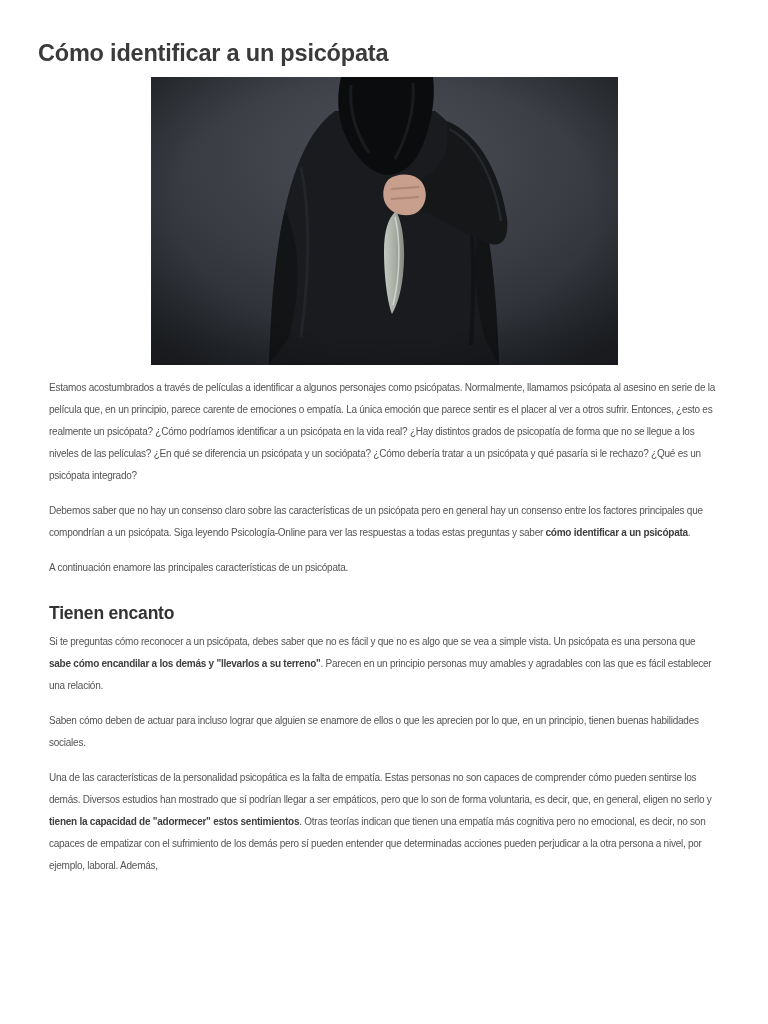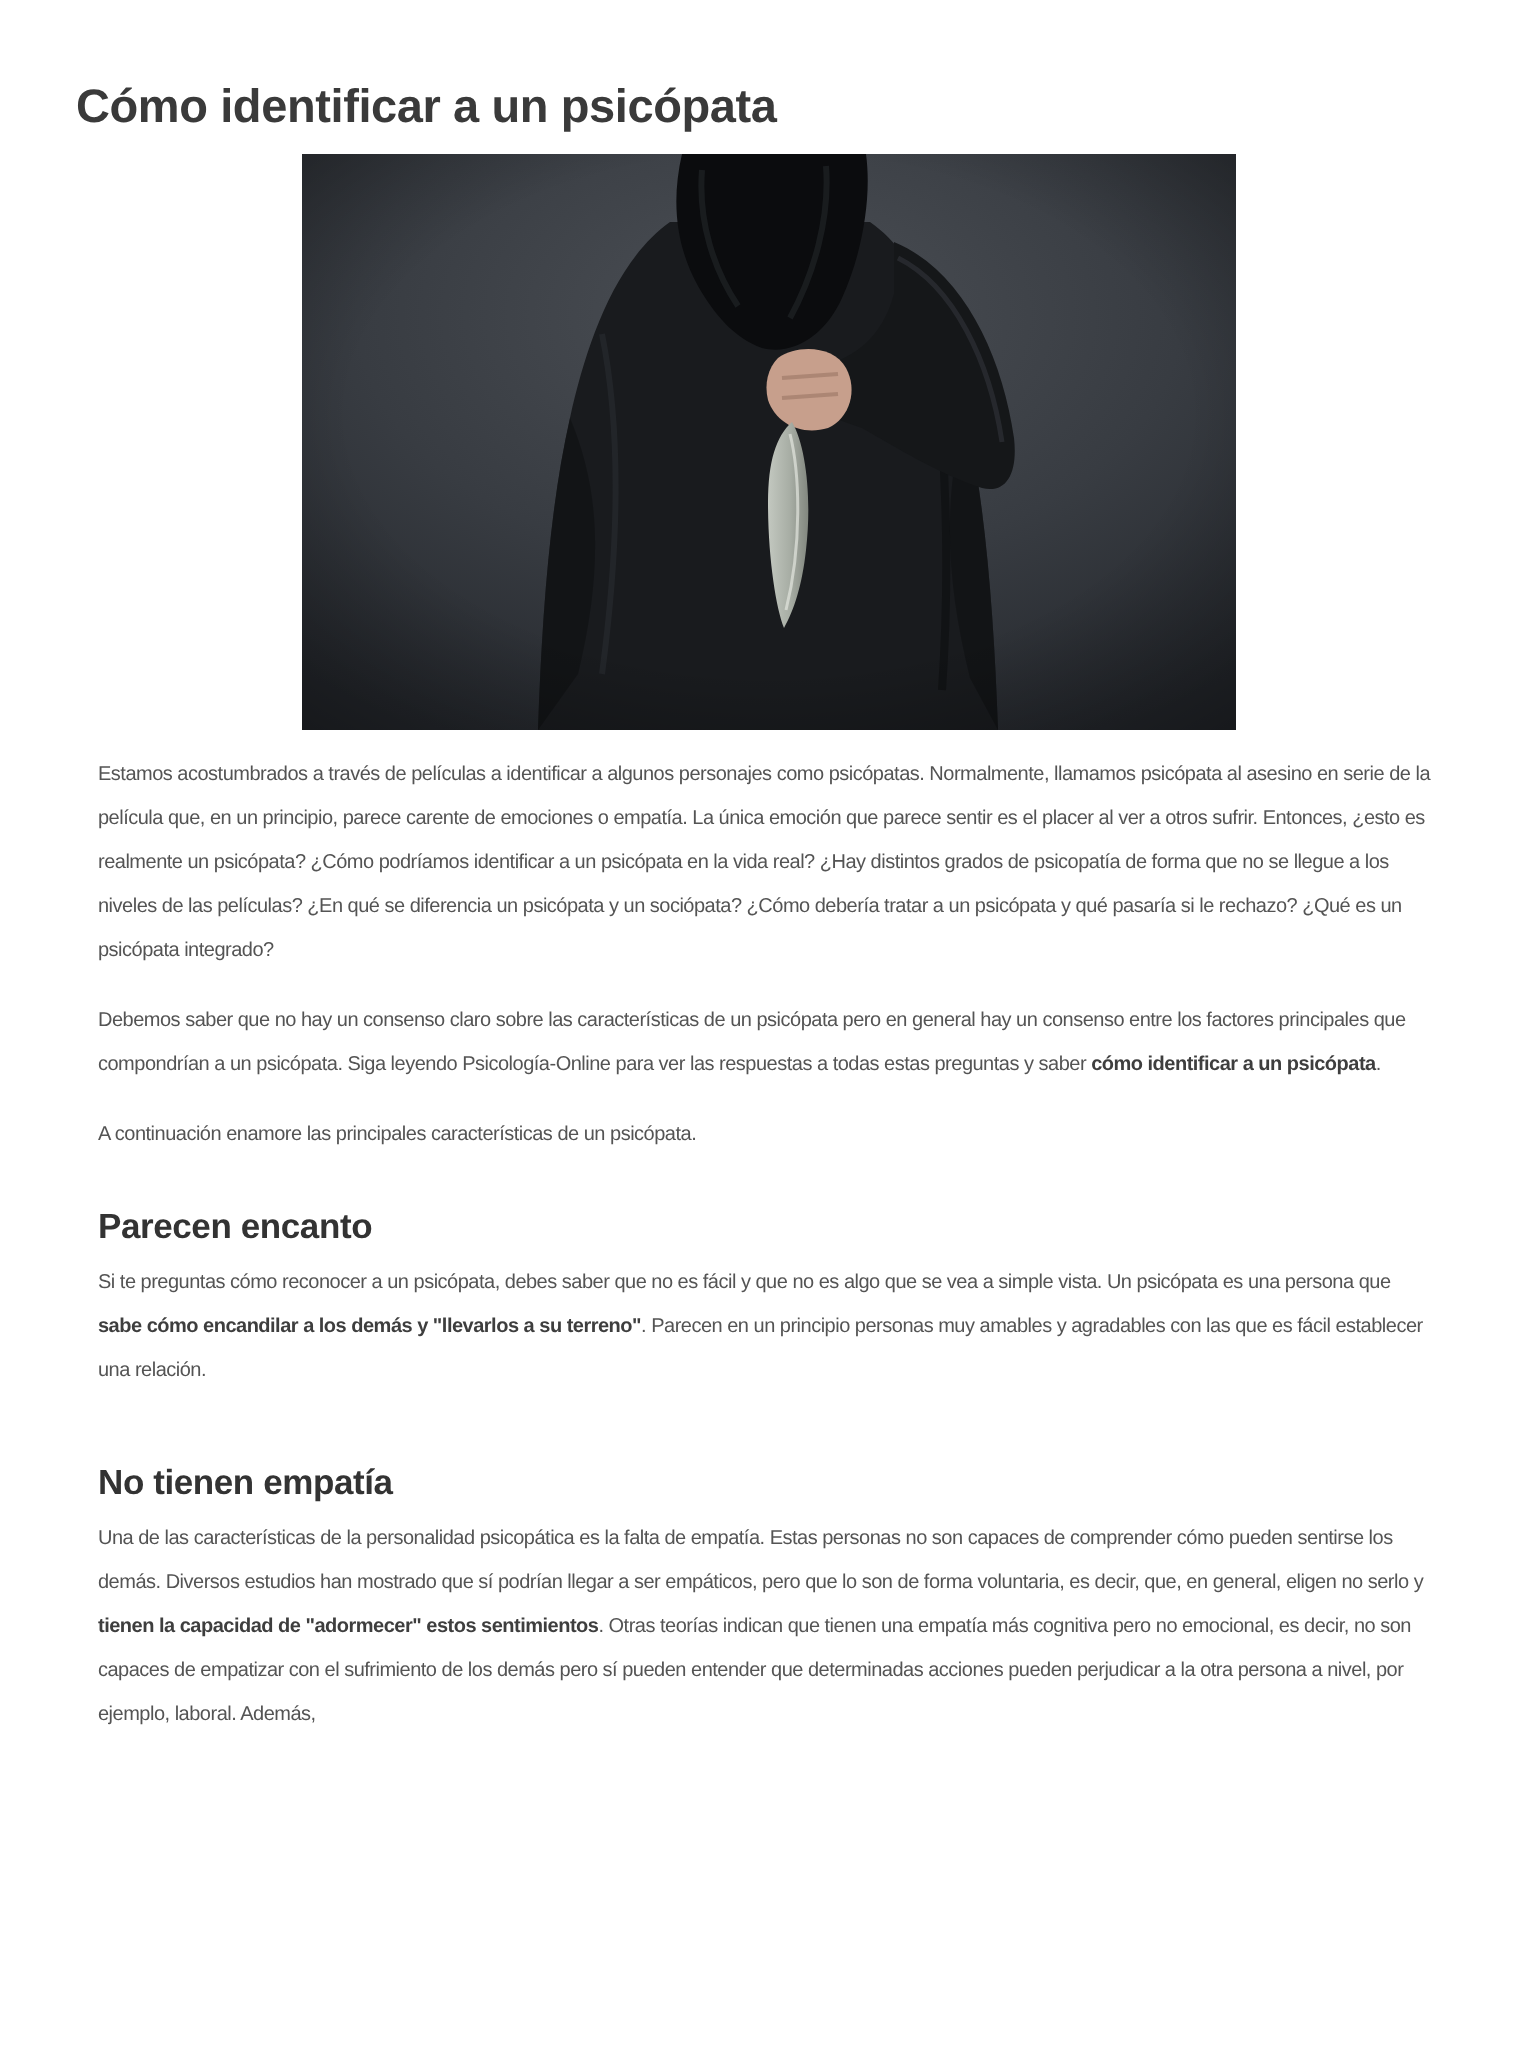--- a/index.html
+++ b/index.html
@@ -127,19 +127,19 @@
       <path d="M 244,140 C 249,160 250,196 242,228" stroke="#e2e6de" stroke-width="1.5" fill="none" opacity="0.7"></path>
 
       <rect x="0" y="0" width="467" height="288" fill="url(#vignette)"></rect>
     </svg>
   </figure>
 
   <div class="article-body">
       <p><span class="seg">Estamos acostumbrados a través de películas a identificar a algunos personajes como psicópatas. Normalmente, llamamos psicópata al asesino en serie de la película que, en un principio, parece carente de emociones o empatía. La única emoción que parece sentir es el placer al ver a otros sufrir. Entonces, ¿esto es realmente un psicópata? ¿Cómo podríamos identificar a un psicópata en la vida real? ¿Hay distintos grados de psicopatía de forma que no se llegue a los niveles de las películas? ¿En qué se diferencia un psicópata y un sociópata? ¿Cómo debería tratar a un psicópata y qué pasaría si le rechazo? ¿Qué es un psicópata integrado?</span></p>
       <p><span class="seg">Debemos saber que no hay un consenso claro sobre las características de un psicópata pero en general hay un consenso entre los factores principales que compondrían a un psicópata. Siga leyendo Psicología-Online para ver las respuestas a todas estas preguntas y saber </span><span class="seg-b">cómo identificar a un psicópata</span><span class="seg">.</span></p>
       <p><span class="seg">A continuación enamore las principales características de un psicópata.</span></p>
-      <h2><span class="seg-b">Parecen encanto</span></h2>
+      <h2><span class="seg-b">Tienen encanto</span></h2>
       <p><span class="seg">Si te preguntas cómo reconocer a un psicópata, debes saber que no es fácil y que no es algo que se vea a simple vista. Un psicópata es una persona que </span><span class="seg-b">sabe cómo encandilar a los demás y "llevarlos a su terreno"</span><span class="seg">. Parecen en un principio personas muy amables y agradables con las que es fácil establecer una relación.</span></p>
-      <h2 class="extra-top"><span class="seg-b">No tienen empatía</span></h2>
+      <p><span class="seg">Saben cómo deben de actuar para incluso lograr que alguien se enamore de ellos o que les aprecien por lo que, en un principio, tienen buenas habilidades sociales.</span></p>
       <p><span class="seg">Una de las características de la personalidad psicopática es la falta de empatía. Estas personas no son capaces de comprender cómo pueden sentirse los demás. Diversos estudios han mostrado que sí podrían llegar a ser empáticos, pero que lo son de forma voluntaria, es decir, que, en general, eligen no serlo y </span><span class="seg-b">tienen la capacidad de "adormecer" estos sentimientos</span><span class="seg">. Otras teorías indican que tienen una empatía más cognitiva pero no emocional, es decir, no son capaces de empatizar con el sufrimiento de los demás pero sí pueden entender que determinadas acciones pueden perjudicar a la otra persona a nivel, por ejemplo, laboral. Además, </span></p>
     </div>
 
 </div>
 
 </body></html>

